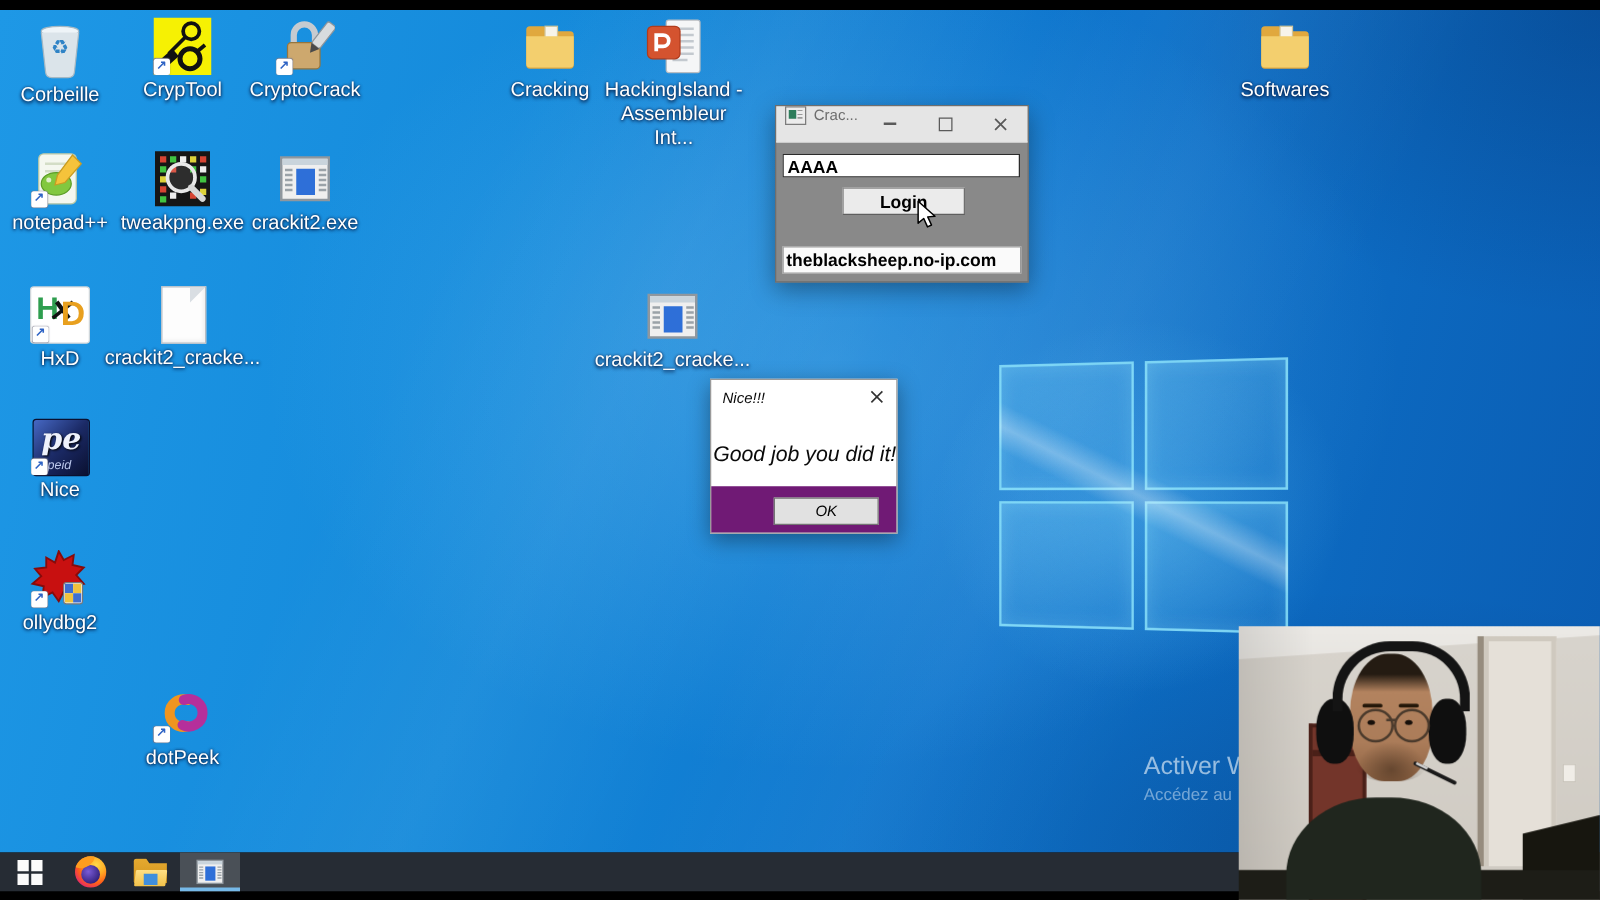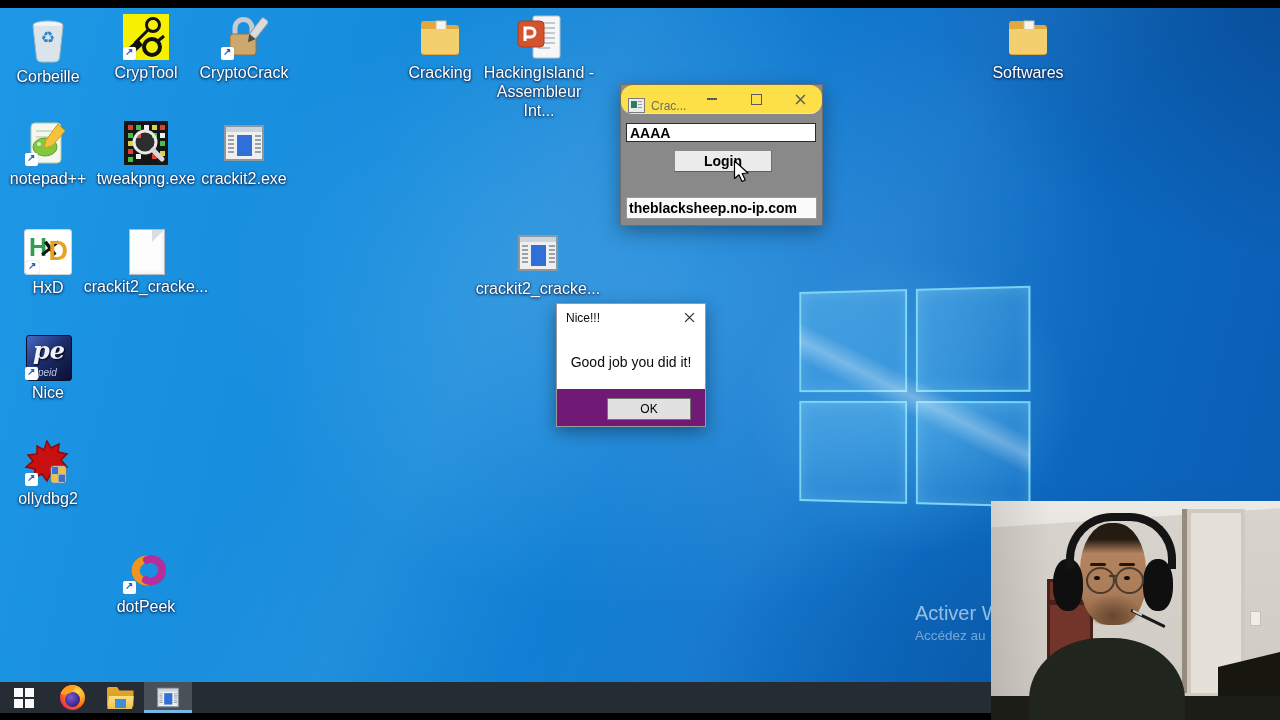--- a/index.html
+++ b/index.html
@@ -50,45 +50,45 @@
            font-size:24px;color:#eef2fc;font-family:"DejaVu Serif",serif;text-shadow:1px 1px 2px #000;}
   .art-peid::after{content:"peid";position:absolute;left:11px;bottom:2px;font-style:italic;
            font-size:10px;color:#bcc8ec;}
 
   .art-recycle::after{content:"♻";position:absolute;left:0;right:0;top:10px;text-align:center;
            font-size:16px;color:#2f83c6;}
 
   
   .crack-win{position:absolute;left:620px;top:84px;width:201px;height:140px;background:#898989;
     border:1px solid #6e6e6e;box-shadow:0 6px 18px rgba(0,0,0,.35);z-index:40;}
-  .cw-title{height:28px;background:#fde047;display:flex;align-items:flex-end;border-bottom:1px solid #e2e2e2;border-radius:12px;}
+  .cw-title{height:28px;background:#e5e5e5;display:flex;align-items:flex-start;border-bottom:1px solid #e2e2e2;}
   .mini-appicon{width:15px;height:13px;margin-left:7px;background:#ececec;border:1px solid #7c7c7c;position:relative;flex:none;}
   .mini-appicon::before{content:"";position:absolute;left:2px;top:2px;width:6px;height:7px;background:#2e7d5b;}
   .mini-appicon::after{content:"";position:absolute;right:2px;top:2px;width:4px;height:7px;
       background:repeating-linear-gradient(#9a9a9a 0 1px,transparent 1px 3px);}
   .cw-title .t{margin-left:6px;font-size:12px;color:#6d6d6d;flex:1;white-space:nowrap;overflow:hidden;}
   .cap-btn{width:44px;height:28px;display:flex;align-items:center;justify-content:center;flex:none;}
   .glyph-min{width:10px;height:1.5px;background:#5a5a5a;}
   .glyph-max{width:9px;height:9px;border:1.2px solid #5a5a5a;}
   .cw-input{position:absolute;left:5px;top:38px;width:185px;height:17px;background:#fff;
     border:1px solid #2b2b2b;font-family:"Liberation Sans",sans-serif;font-size:14px;font-weight:700;
     padding:0 0 0 3px;color:#000;}
   .cw-login{position:absolute;left:53px;top:65px;width:96px;height:20px;background:#ebebeb;
     border:1px solid #8a8a8a;border-bottom-color:#5f5f5f;border-right-color:#6f6f6f;
     display:flex;align-items:center;justify-content:center;font-size:14px;font-weight:700;color:#000;}
   .cw-server{position:absolute;left:5px;top:112px;width:187px;height:20px;background:#fafafa;
     border:1px solid #9a9a9a;font-size:14px;font-weight:700;color:#000;line-height:20px;padding-left:2px;
     white-space:nowrap;overflow:hidden;}
 
   
-  .dlg{position:absolute;left:556px;top:303px;width:148px;height:122px;background:#fff;
-    border:1px solid #9a9a9a;box-shadow:0 5px 16px rgba(0,0,0,.38);z-index:41;}
+  .dlg{position:absolute;left:568px;top:303px;width:148px;height:122px;background:#fff;
+    border:1px solid #9a9a9a;box-shadow:0 5px 16px rgba(0,0,0,.38);z-index:41;font-style:italic;}
   .dlg-title{position:absolute;left:9px;top:7px;font-size:12px;color:#0a0a0a;}
   .dlg-close{position:absolute;right:9px;top:7px;width:13px;height:13px;display:flex;align-items:center;justify-content:center;}
-  .dlg-msg{position:absolute;left:0;right:0;top:50px;text-align:center;font-size:14px;color:#0a0a0a;}
+  .dlg-msg{position:absolute;left:0;right:0;top:50px;text-align:right;font-size:17px;color:#0a0a0a;}
   .dlg-foot{position:absolute;left:0;right:0;bottom:0;height:37px;background:#701a75;}
   .dlg-ok{position:absolute;left:50px;top:9px;width:82px;height:20px;background:#e1e1e1;border:1px solid #747474;
     display:flex;align-items:center;justify-content:center;font-size:12px;color:#000;}
 
   
   .cursor{position:absolute;left:733px;top:160px;z-index:60;}
 
   
   .wm{position:absolute;left:915px;top:602px;z-index:8;}
   .wm .l1{font-size:20px;font-weight:400;color:rgba(238,246,252,.62);}

